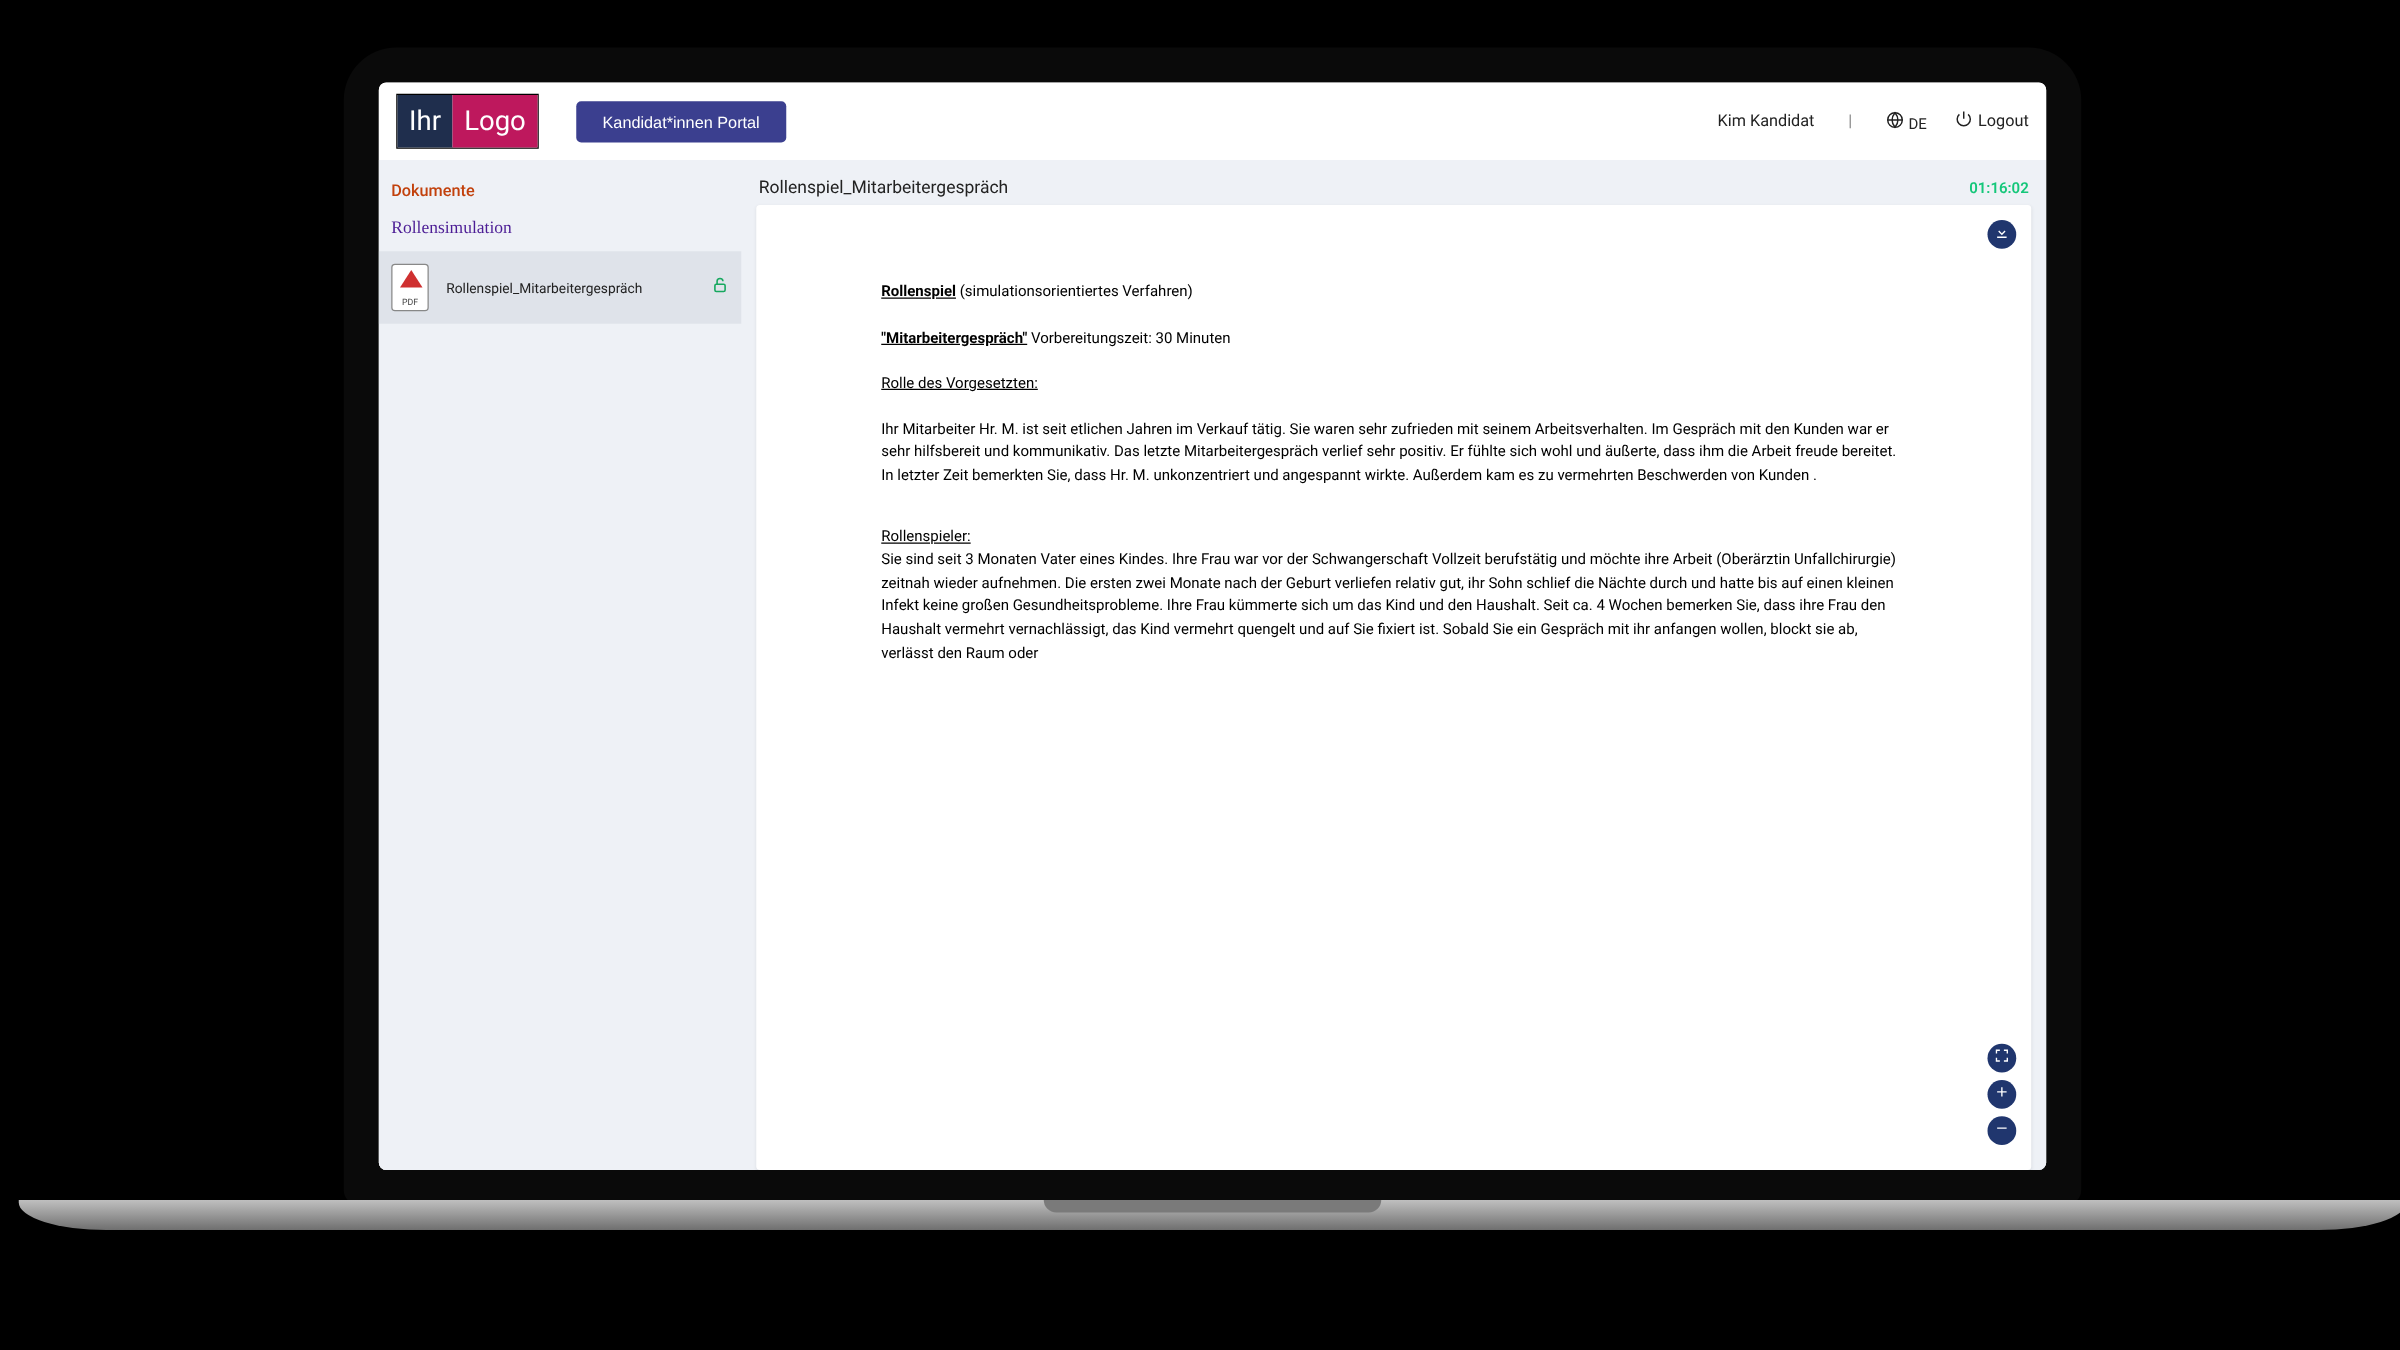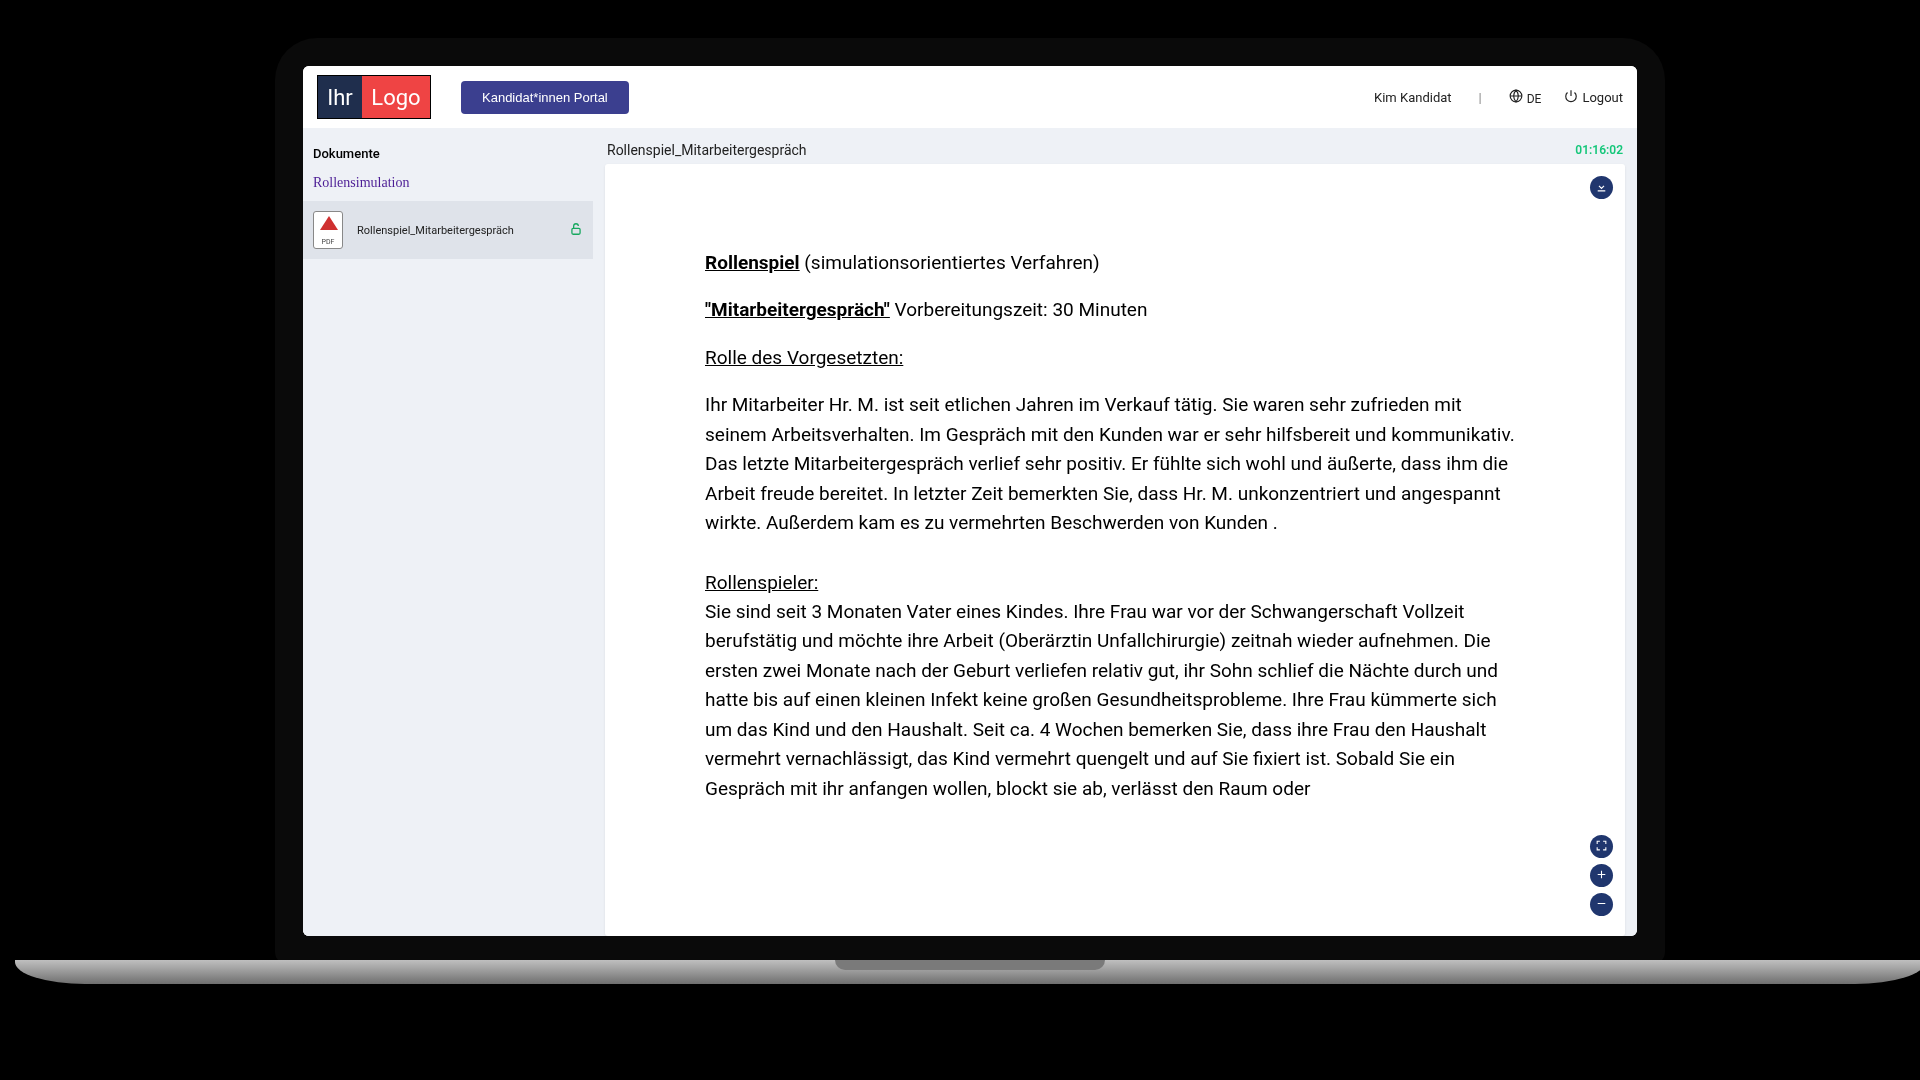--- a/index.html
+++ b/index.html
@@ -9,52 +9,52 @@
 .laptop-wrap { position:absolute; top:38px; left:275px; width:1390px; }
 .laptop-body { position:relative; background:#0a0a0a; border-radius:42px 42px 12px 12px; padding:28px; }
 .screen { width:100%; height:870px; background:#fff; border-radius:6px; overflow:hidden; position:relative; display:flex; flex-direction:column; }
 .laptop-base { position:relative; height:24px; margin: -4px -260px 0 -260px; background:linear-gradient(to bottom,#bfbfbf 0%,#a0a0a0 40%,#6f6f6f 100%); border-radius:0 0 70px 70px / 0 0 22px 22px; }
 .notch { position:absolute; top:0; left:50%; transform:translateX(-50%); width:270px; height:10px; background:#7a7a7a; border-radius:0 0 14px 14px; }
 
 
 .header { height:62px; display:flex; align-items:center; padding:0 14px; background:#fff; }
 .logo-box { display:flex; height:44px; border:1px solid #000; margin-right:30px; }
 .logo-left { background:#1f2e4d; color:#fff; font-size:22px; font-weight:400; display:flex; align-items:center; justify-content:center; width:44px; }
-.logo-right { background:#ef4444; color:#fff; font-size:22px; font-weight:400; display:flex; align-items:center; justify-content:center; width:68px; }
+.logo-right { background:#be185d; color:#fff; font-size:22px; font-weight:400; display:flex; align-items:center; justify-content:center; width:68px; }
 .portal-btn { background:#3b3f8f; color:#fff; border:none; border-radius:4px; padding:9px 21px; font-size:13px; font-weight:500; cursor:pointer; }
 .header-right { margin-left:auto; display:flex; align-items:center; gap:23px; font-size:13px; color:#222; }
 .header-right .sep { color:#888; margin:0 4px; }
 .lang { display:flex; align-items:flex-end; gap:4px; font-size:12px; cursor:pointer; }
 .logout { display:flex; align-items:center; gap:4px; cursor:pointer; font-size:13px; }
 
 
 .main { flex:1; display:flex; background:#eef1f6; min-height:0; }
 .sidebar { width:290px; background:#eef1f6; padding:18px 0 14px 0; display:flex; flex-direction:column; }
-.sb-section-label { font-size:13px; font-weight:500; color:#000000; padding:0 10px 14px 10px; }
+.sb-section-label { font-size:13px; font-weight:500; color:#c2410c; padding:0 10px 14px 10px; }
 .sim-label { font-size:14px; color:#4c1d95; padding:0 10px 10px 10px;font-family:Liberation Serif, serif; }
 .doc-item { display:flex; align-items:center; gap:14px; background:#dfe3ea; padding:10px 10px; cursor:pointer; }
 .pdf-icon { width:30px; height:38px; background:#fff; border:1px solid #888; border-radius:3px; position:relative; }
 .pdf-icon::after { content:"PDF"; position:absolute; bottom:2px; left:0; right:0; text-align:center; font-size:7px; color:#444; }
 .pdf-tri { position:absolute; top:4px; left:6px; width:0; height:0; border-left:9px solid transparent; border-right:9px solid transparent; border-bottom:14px solid #cf3030; }
 .doc-name { flex:1; font-size:11px; color:#222; }
 .ft-lock { color:#17a85f; font-size:14px; }
 
 .sb-bottom { margin-top:auto; padding:0 10px 0 10px; }
 .status-label { font-size:12px; color:#8a8f99; margin-bottom:16px; }
 .legend-row { display:flex; align-items:center; gap:16px; font-size:13px; color:#333; margin-bottom:12px; }
 .lock-open { color:#17a85f; font-size:15px; }
 .lock-closed { color:#cf3030; font-size:15px; }
 
 
 .content { flex:1; padding:14px 12px 0 12px; display:flex; flex-direction:column; min-height:0; }
 .content-hdr { display:flex; align-items:center; padding:0 2px 6px 2px; }
 .doc-title { font-size:14px; color:#222; }
 .timer { margin-left:auto; color:#15c77a; font-weight:600; font-size:12px; }
 .doc-surface { flex:1; background:#fff; border-radius:3px; position:relative; overflow:hidden; box-shadow:0 1px 3px rgba(0,0,0,.08); }
-.doc-inner { position:absolute; inset:0; padding:84px 100px 0 100px; overflow:hidden; font-size:19px; line-height:1.55; color:#000; }
+.doc-inner { position:absolute; inset:0; padding:60px 100px 0 100px; overflow:hidden; font-size:12px; line-height:1.55; color:#000; }
 .doc-inner p { margin-bottom:18px; }
 .u { text-decoration:underline; }
 .b { font-weight:700; }
 
 .fab { position:absolute; right:12px; width:23px; height:23px; border-radius:50%; background:#20366e; color:#fff; display:flex; align-items:center; justify-content:center; cursor:pointer; font-size:14px; }
 .fab.dl { top:12px; }
 .fab.fit { bottom:78px; }
 .fab.zi { bottom:49px; }
 .fab.zo { bottom:20px; }
 .fab svg { width:13px; height:13px; fill:#fff; }

